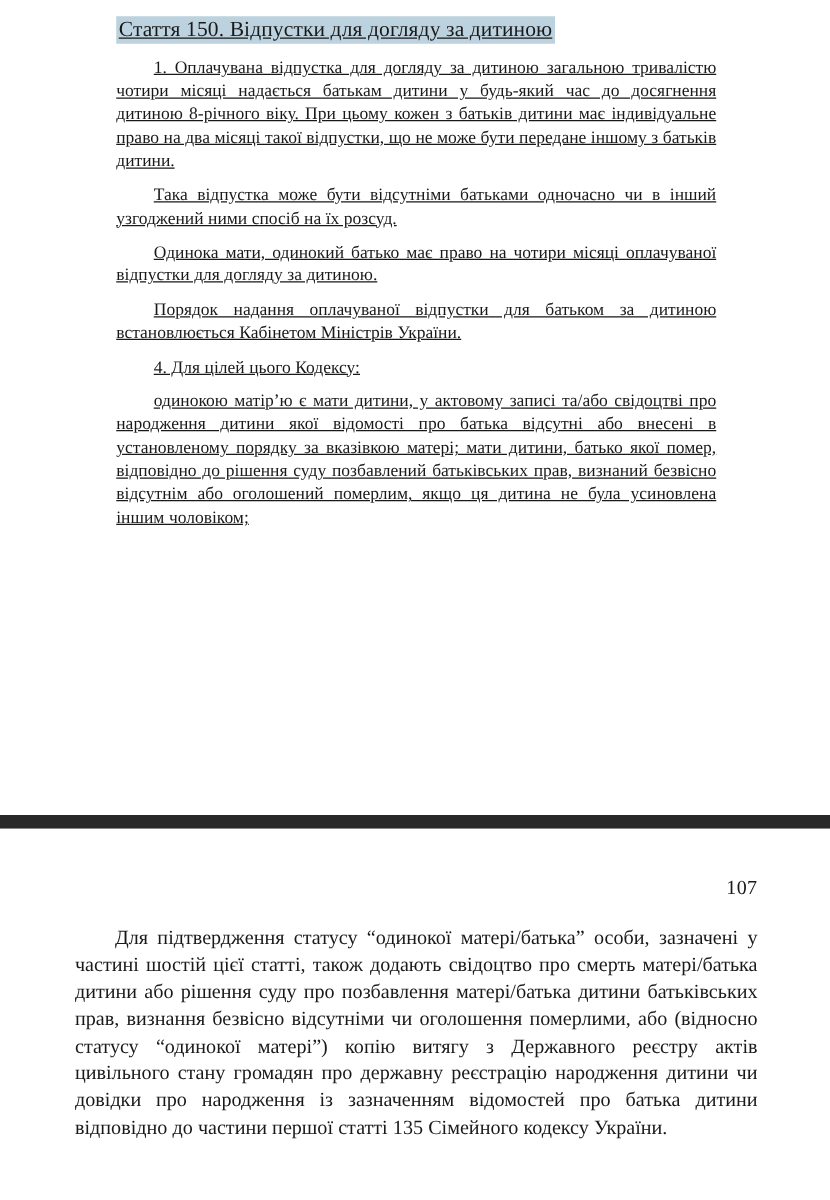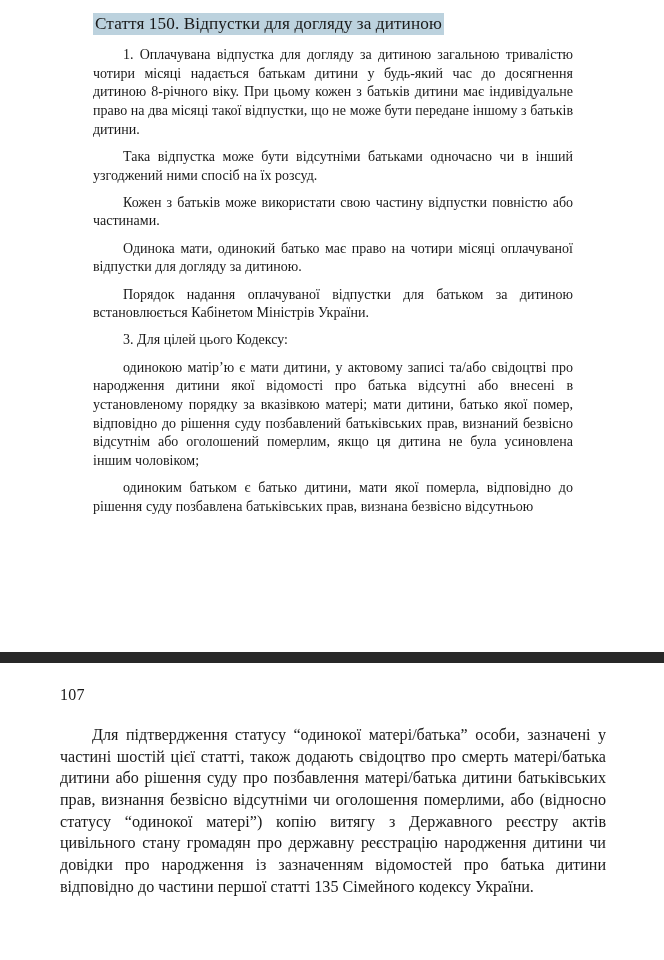--- a/index.html
+++ b/index.html
@@ -24,20 +24,21 @@
   
   .page-one {
     position: absolute;
     left: 0;
     top: 0;
     width: 664px;
     height: 652px;
     background: #ffffff;
     box-sizing: border-box;
     padding: 12px 91px 0 93px;
+    text-decoration: underline;
   }
 
   .article-title {
     font-size: 17.2px;
     line-height: 1.45;
     letter-spacing: 0.1px;
     margin: 0 0 9px 0;
     text-indent: 0;
     display: block;
   }
@@ -76,24 +77,24 @@
     left: 0;
     top: 663px;
     width: 664px;
     height: 297px;
     background: #ffffff;
     box-sizing: border-box;
     padding: 22px 58px 0 60px;
   }
 
   .page-number {
-    text-align: left;
+    text-align: right;
     font-size: 16px;
     line-height: 1.2;
-    margin: 0 0 20px 0;
+    margin: 16px 0 20px 0;
     letter-spacing: 0.3px;
   }
 
   .page-two .para {
     font-size: 16.1px;
     line-height: 1.345;
     text-indent: 32px;
     margin: 0 0 9px 0;
   }
 </style>
@@ -101,26 +102,24 @@
 <body>
 
 <div class="page-wrap">
 
   <div class="page-one">
 
     <div class="article-title"><span class="hl">Стаття 150. Відпустки для догляду за дитиною</span></div>
 
     <p class="para">1. Оплачувана відпустка для догляду за дитиною загальною тривалістю чотири місяці надається батькам дитини у будь-який час до досягнення дитиною 8-річного віку. При цьому кожен з батьків дитини має індивідуальне право на два місяці такої відпустки, що не може бути передане іншому з батьків дитини.</p>
     <p class="para">Така відпустка може бути відсутніми батьками одночасно чи в інший узгоджений ними спосіб на їх розсуд.</p>
-    <p class="para">Кожен з батьків може використати свою частину відпустки повністю або частинами.</p>
     <p class="para">Одинока мати, одинокий батько має право на чотири місяці оплачуваної відпустки для догляду за дитиною.</p>
     <p class="para">Порядок надання оплачуваної відпустки для батьком за дитиною встановлюється Кабінетом Міністрів України.</p>
-    <p class="para">3. Для цілей цього Кодексу:</p>
+    <p class="para">4. Для цілей цього Кодексу:</p>
     <p class="para">одинокою матір’ю є мати дитини, у актовому записі та/або свідоцтві про народження дитини якої відомості про батька відсутні або внесені в установленому порядку за вказівкою матері; мати дитини, батько якої помер, відповідно до рішення суду позбавлений батьківських прав, визнаний безвісно відсутнім або оголошений померлим, якщо ця дитина не була усиновлена іншим чоловіком;</p>
-    <p class="para">одиноким батьком є батько дитини, мати якої померла, відповідно до рішення суду позбавлена батьківських прав, визнана безвісно відсутньою</p>
   </div>
 
   <div class="page-sep"></div>
 
   <div class="page-two">
 
     <div class="page-number">107</div>
 
     <p class="para">Для підтвердження статусу “одинокої матері/батька” особи, зазначені у частині шостій цієї статті, також додають свідоцтво про смерть матері/батька дитини або рішення суду про позбавлення матері/батька дитини батьківських прав, визнання безвісно відсутніми чи оголошення померлими, або (відносно статусу “одинокої матері”) копію витягу з Державного реєстру актів цивільного стану громадян про державну реєстрацію народження дитини чи довідки про народження із зазначенням відомостей про батька дитини відповідно до частини першої статті 135 Сімейного кодексу України.</p>
   </div>

